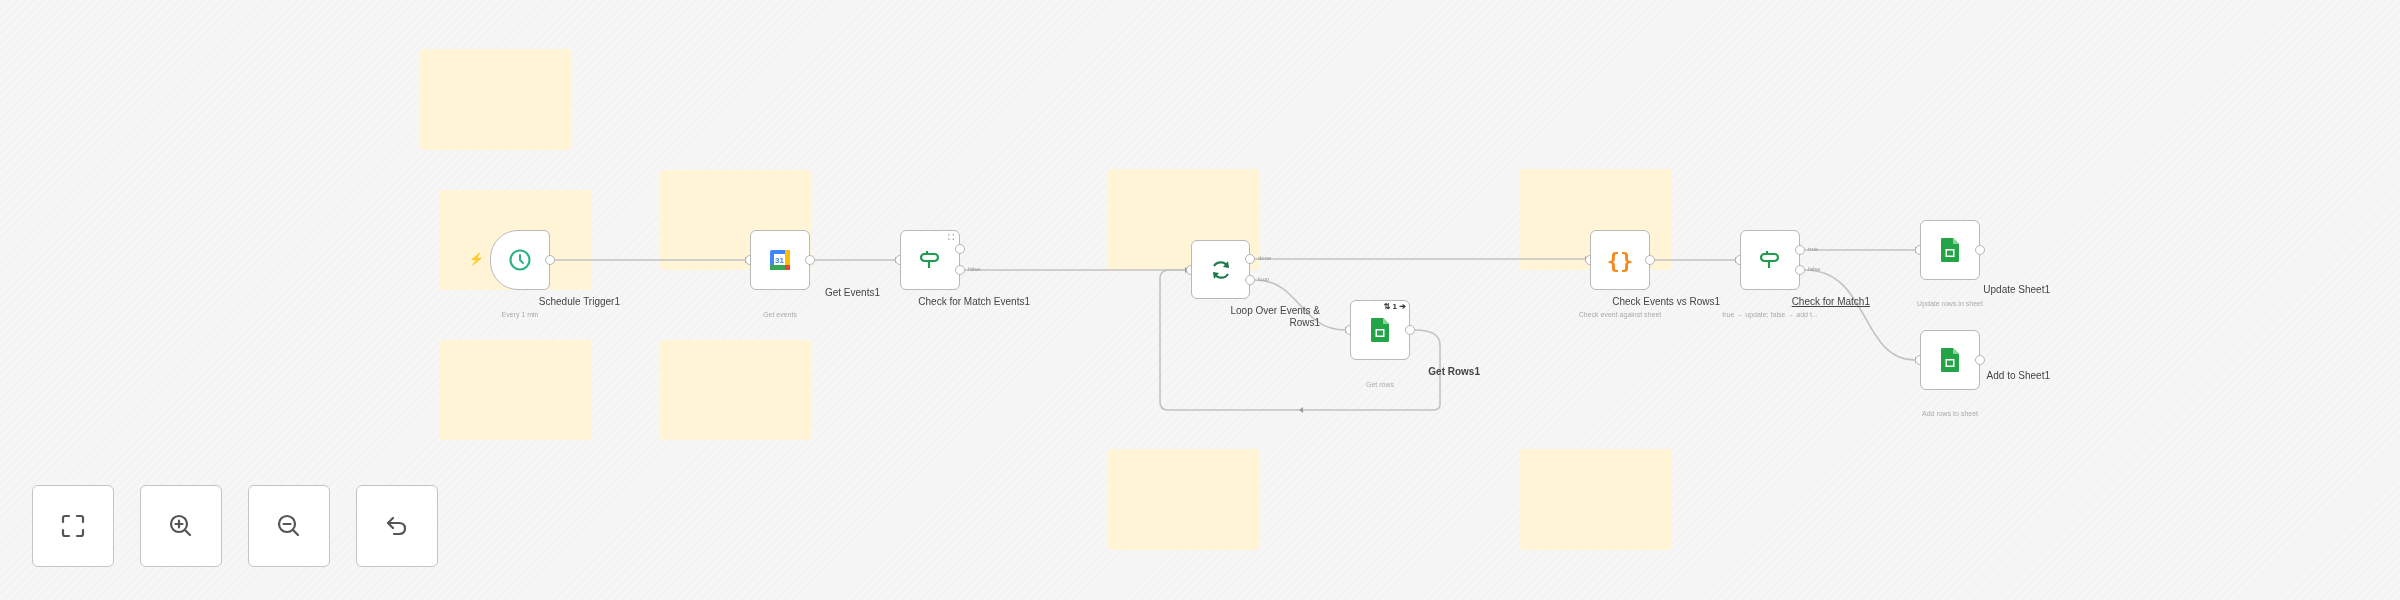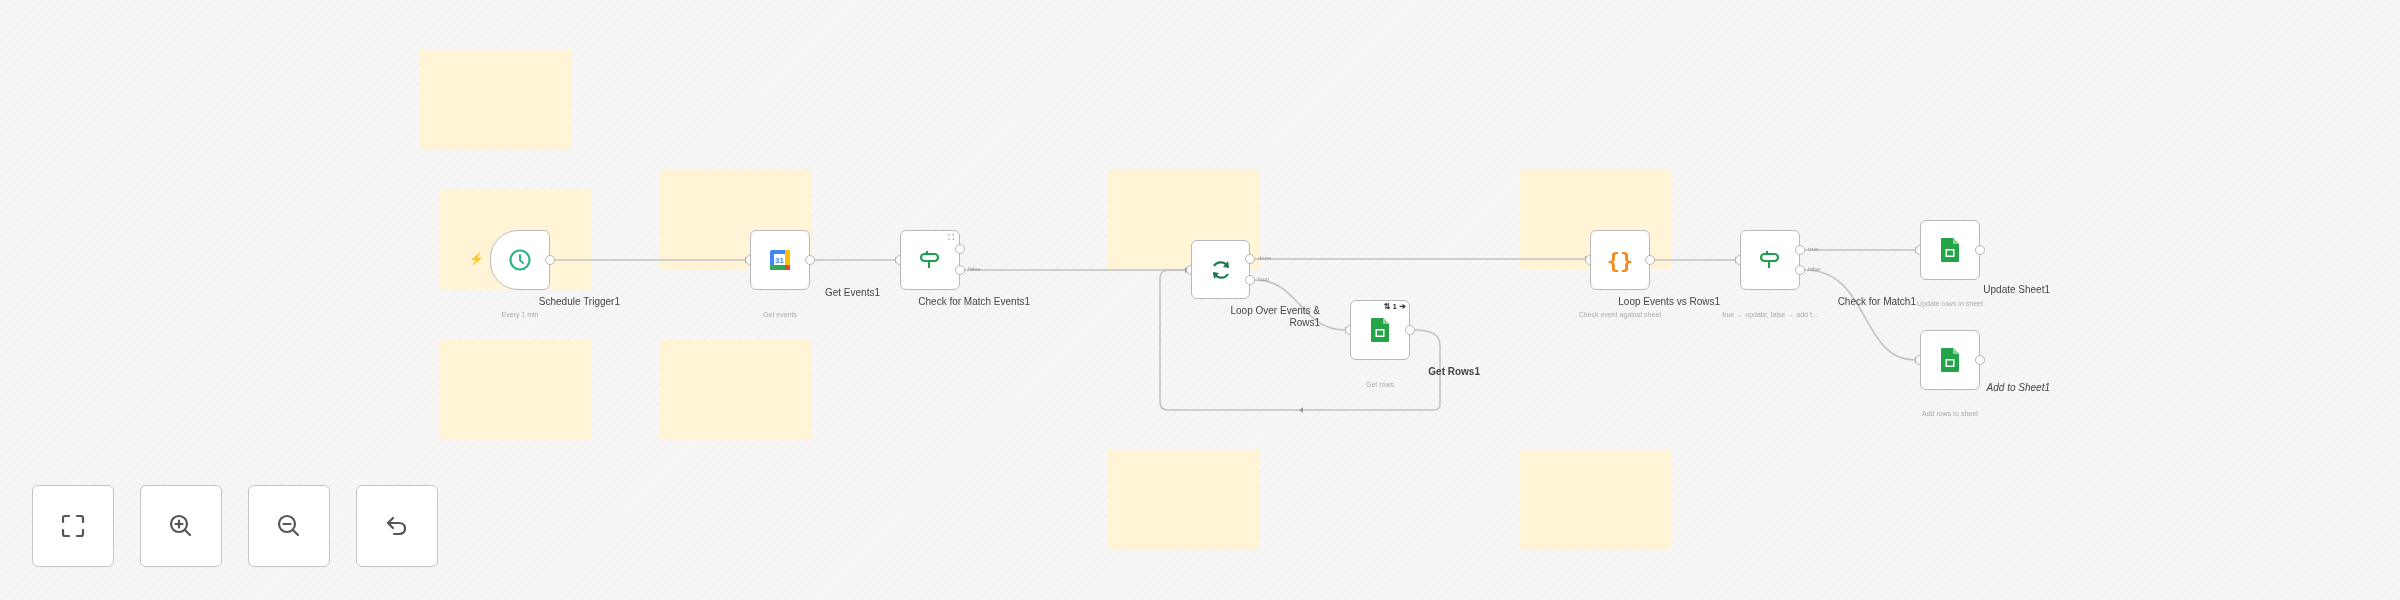--- a/index.html
+++ b/index.html
@@ -146,36 +146,36 @@
   </div>
   <div class="port" style="left:1405px;top:325px;"></div>
   <div class="node-label" style="left:1280px;top:366px;font-weight:bold;">Get Rows1</div>
   <div class="node-sub" style="left:1280px;top:381px;">Get rows</div>
 
   <div class="port" style="left:1585px;top:255px;"></div>
   <div class="node" style="left:1590px;top:230px;width:60px;height:60px;">
     <span style="color:#f58a1f;font-size:22px;font-family:'DejaVu Sans Mono', monospace;font-weight:bold;">{}</span>
   </div>
   <div class="port" style="left:1645px;top:255px;"></div>
-  <div class="node-label" style="left:1520px;top:296px;">Loop Events vs Rows1</div>
+  <div class="node-label" style="left:1520px;top:296px;">Check Events vs Rows1</div>
   <div class="node-sub" style="left:1520px;top:311px;">Check event against sheet</div>
 
   <div class="port" style="left:1735px;top:255px;"></div>
   <div class="node" style="left:1740px;top:230px;width:60px;height:60px;">
     <svg width="24" height="24" viewBox="0 0 24 24">
         <rect x="3" y="6" width="17" height="7" rx="3.5" fill="none" stroke="#1f9c4f" stroke-width="2.2"></rect>
         <path d="M11 13 L11 20" stroke="#1f9c4f" stroke-width="2.2"></path>
         <path d="M9 6 L9 3" stroke="#1f9c4f" stroke-width="2.2"></path>
       </svg>
   </div>
   <div class="port" style="left:1795px;top:245px;"></div>
   <div class="port" style="left:1795px;top:265px;"></div>
   <div class="edge-label" style="left:1808px;top:246px;">true</div>
   <div class="edge-label" style="left:1808px;top:266px;">false</div>
-  <div class="node-label" style="left:1716px;top:296px;">Check for Match1</div>
+  <div class="node-label" style="left:1670px;top:296px;text-decoration:underline;">Check for Match1</div>
   <div class="node-sub" style="left:1670px;top:311px;">true → update; false → add t...</div>
 
   <div class="port" style="left:1915px;top:245px;"></div>
   <div class="node" style="left:1920px;top:220px;width:60px;height:60px;">
     <svg width="20" height="26" viewBox="0 0 20 26">
         <path d="M2 1 L13 1 L19 7 L19 24 Q19 25 18 25 L2 25 Q1 25 1 24 L1 2 Q1 1 2 1 Z" fill="#23a447"></path>
         <path d="M13 1 L13 7 L19 7 Z" fill="#8ed1a0"></path>
         <rect x="5.5" y="12" width="9" height="8" fill="#fff"></rect>
         <rect x="7" y="13.5" width="6" height="5" fill="#23a447"></rect>
       </svg>
@@ -187,21 +187,21 @@
   <div class="port" style="left:1915px;top:355px;"></div>
   <div class="node" style="left:1920px;top:330px;width:60px;height:60px;">
     <svg width="20" height="26" viewBox="0 0 20 26">
         <path d="M2 1 L13 1 L19 7 L19 24 Q19 25 18 25 L2 25 Q1 25 1 24 L1 2 Q1 1 2 1 Z" fill="#23a447"></path>
         <path d="M13 1 L13 7 L19 7 Z" fill="#8ed1a0"></path>
         <rect x="5.5" y="12" width="9" height="8" fill="#fff"></rect>
         <rect x="7" y="13.5" width="6" height="5" fill="#23a447"></rect>
       </svg>
   </div>
   <div class="port" style="left:1975px;top:355px;"></div>
-  <div class="node-label" style="left:1850px;top:382px;font-style:italic;">Add to Sheet1</div>
+  <div class="node-label" style="left:1850px;top:370px;">Add to Sheet1</div>
   <div class="node-sub" style="left:1850px;top:410px;">Add rows to sheet</div>
 
 </div>
 
 <div class="controls">
   <div class="ctrl" title="fit-view">
     <svg width="28" height="28" viewBox="0 0 28 28" fill="none" stroke="#555" stroke-width="2.2" stroke-linecap="round">
       <path d="M4 10 L4 6 Q4 4 6 4 L10 4"></path>
         <path d="M18 4 L22 4 Q24 4 24 6 L24 10"></path>
       <path d="M24 18 L24 22 Q24 24 22 24 L18 24"></path>

